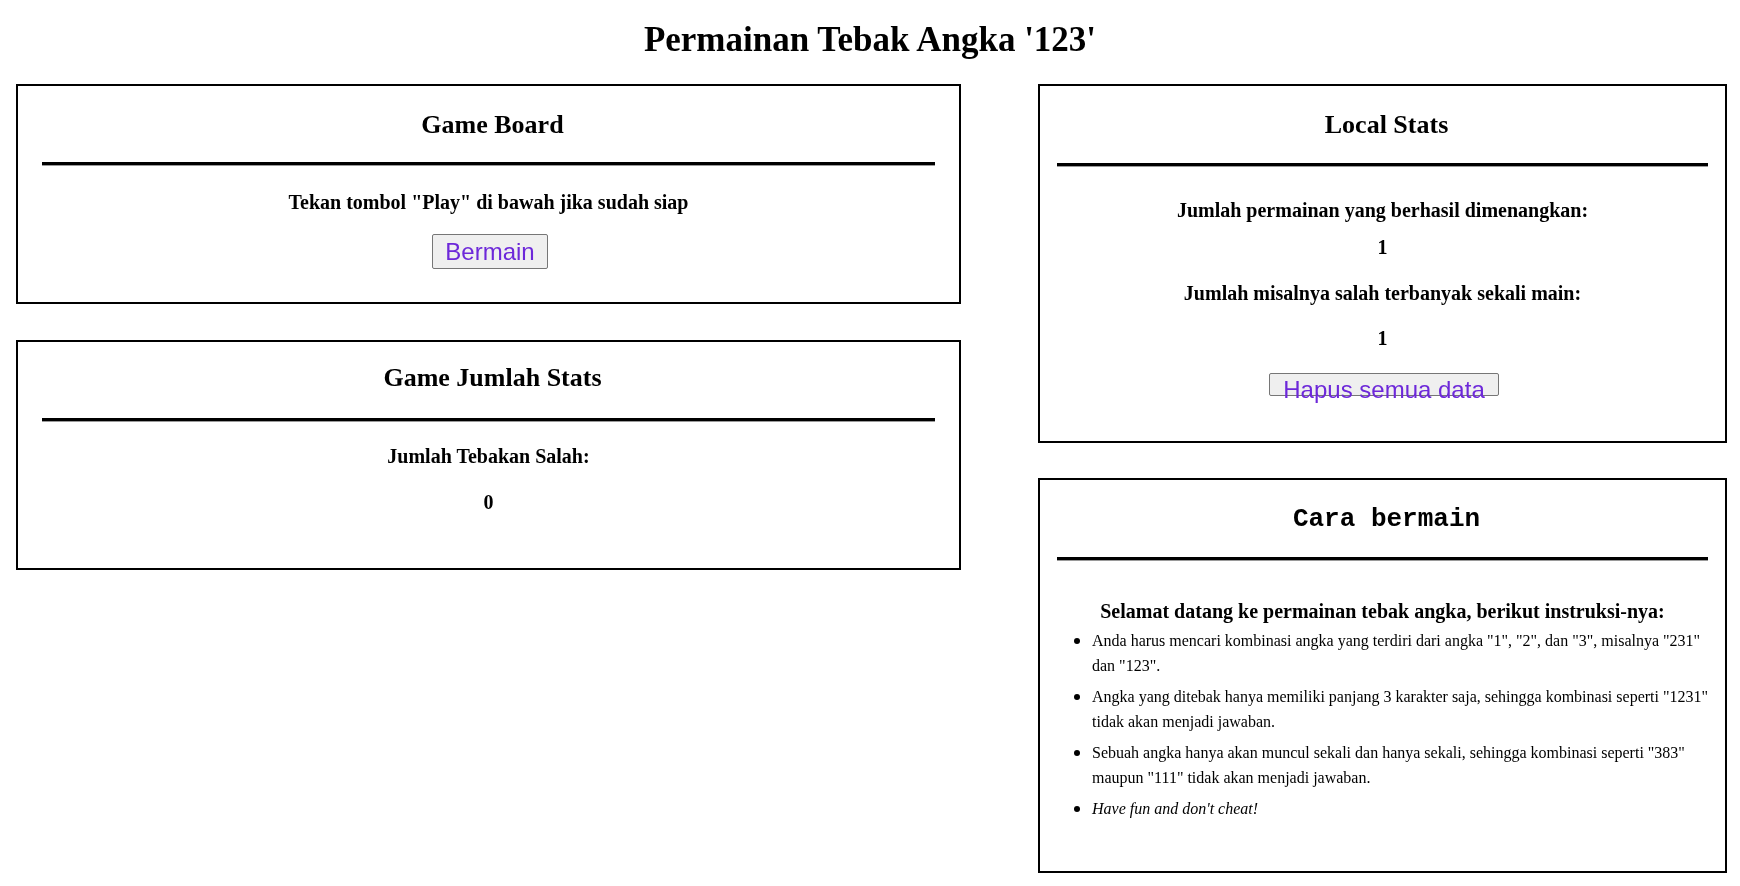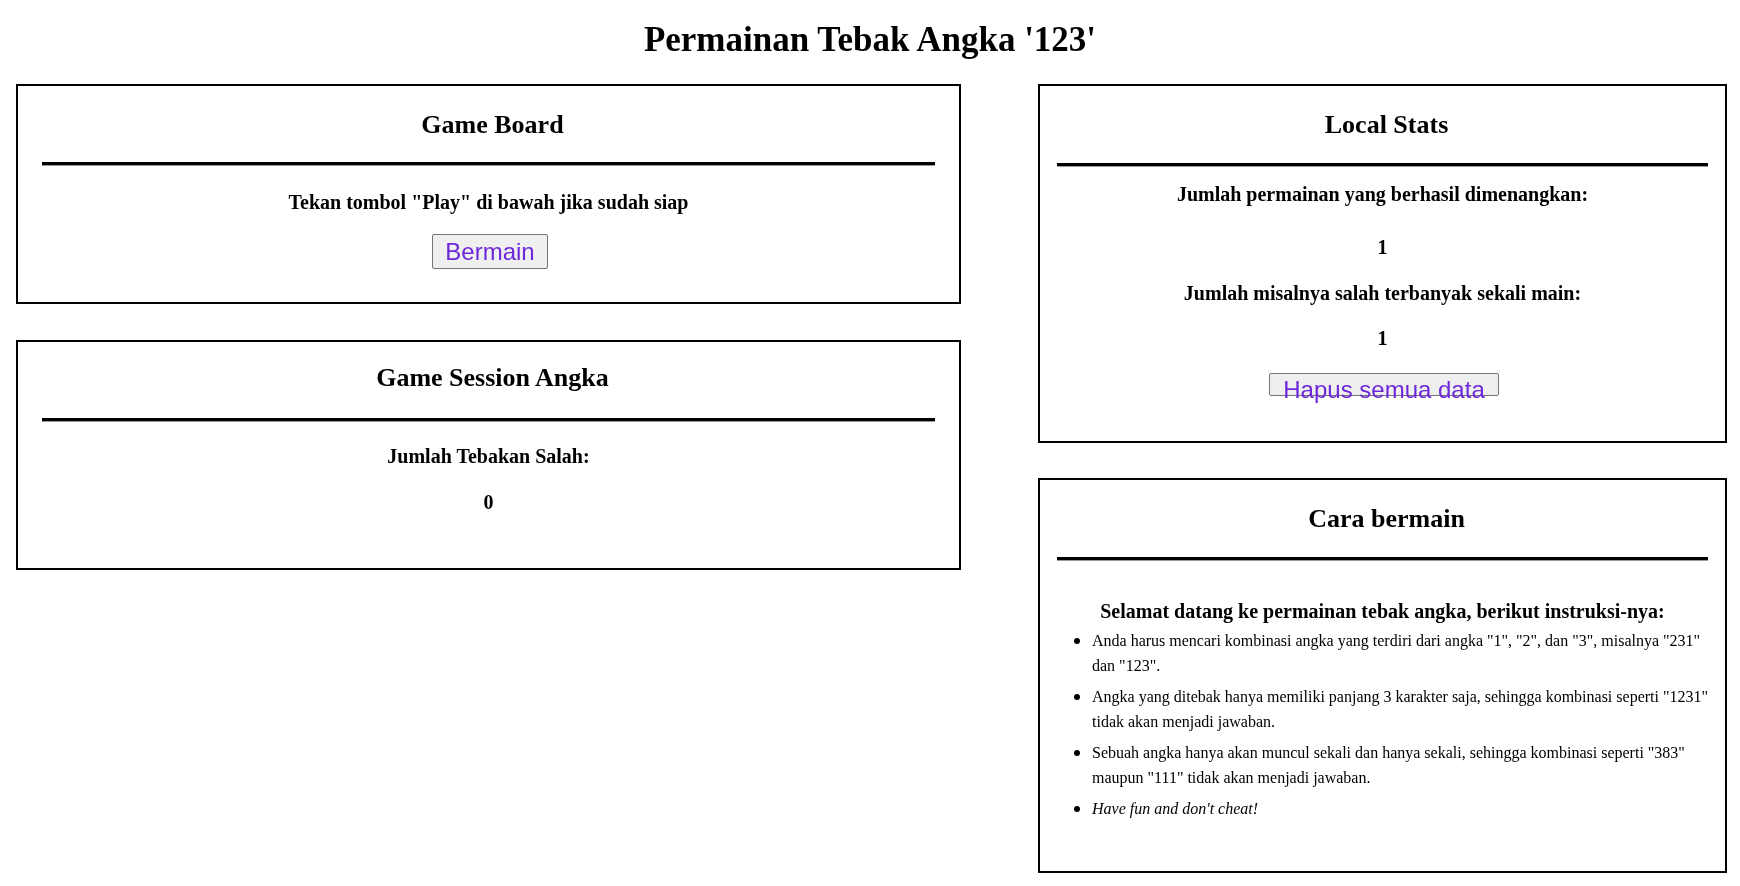--- a/index.html
+++ b/index.html
@@ -53,38 +53,38 @@
 <h1 class="page-title">Permainan Tebak Angka '123'</h1>
 
 <section class="card" style="left:16px; top:84px; width:945px; height:220px;">
   <h2 class="card-title" style="top:24px;">Game Board</h2>
   <hr class="card-rule" style="left:24px; right:24px; top:76px;">
   <p class="line" style="top:104px;">Tekan tombol "Play" di bawah jika sudah siap</p>
   <button class="btn" style="left:414px; top:148px; width:116px; height:35px;">Bermain</button>
 </section>
 
 <section class="card" style="left:16px; top:340px; width:945px; height:230px;">
-  <h2 class="card-title" style="top:21px;">Game Session Angka</h2>
+  <h2 class="card-title" style="top:21px;">Game Jumlah Stats</h2>
   <hr class="card-rule" style="left:24px; right:24px; top:76px;">
   <p class="line" style="top:102px;">Jumlah Tebakan Salah:</p>
   <p class="line" style="top:148px;">0</p>
 </section>
 
 <section class="card" style="left:1038px; top:84px; width:689px; height:359px;">
   <h2 class="card-title" style="top:24px;">Local Stats</h2>
   <hr class="card-rule" style="left:17px; right:17px; top:77px;">
-  <p class="line" style="top:96px;">Jumlah permainan yang berhasil dimenangkan:</p>
+  <p class="line" style="top:112px;">Jumlah permainan yang berhasil dimenangkan:</p>
   <p class="line" style="top:149px;">1</p>
   <p class="line" style="top:195px;">Jumlah misalnya salah terbanyak sekali main:</p>
   <p class="line" style="top:240px;">1</p>
   <button class="btn" style="left:229px; top:287px; width:230px; height:23px;">Hapus semua data</button>
 </section>
 
 <section class="card" style="left:1038px; top:478px; width:689px; height:395px;">
-  <h2 class="card-title" style="top:24px;">Cara bermain</h2>
+  <h2 class="card-title" style="top:24px;font-family:Liberation Mono, monospace;">Cara bermain</h2>
   <hr class="card-rule" style="left:17px; right:17px; top:77px;">
   <p class="intro" style="top:103px;">Selamat datang ke permainan tebak angka, berikut instruksi-nya:</p>
   <ul class="rules" style="top:148px;">
     <li>Anda harus mencari kombinasi angka yang terdiri dari angka "1", "2", dan "3", misalnya "231" dan "123".</li>
     <li>Angka yang ditebak hanya memiliki panjang 3 karakter saja, sehingga kombinasi seperti "1231" tidak akan menjadi jawaban.</li>
     <li>Sebuah angka hanya akan muncul sekali dan hanya sekali, sehingga kombinasi seperti "383" maupun "111" tidak akan menjadi jawaban.</li>
     <li class="italic">Have fun and don't cheat!</li>
   </ul>
 </section>
 

